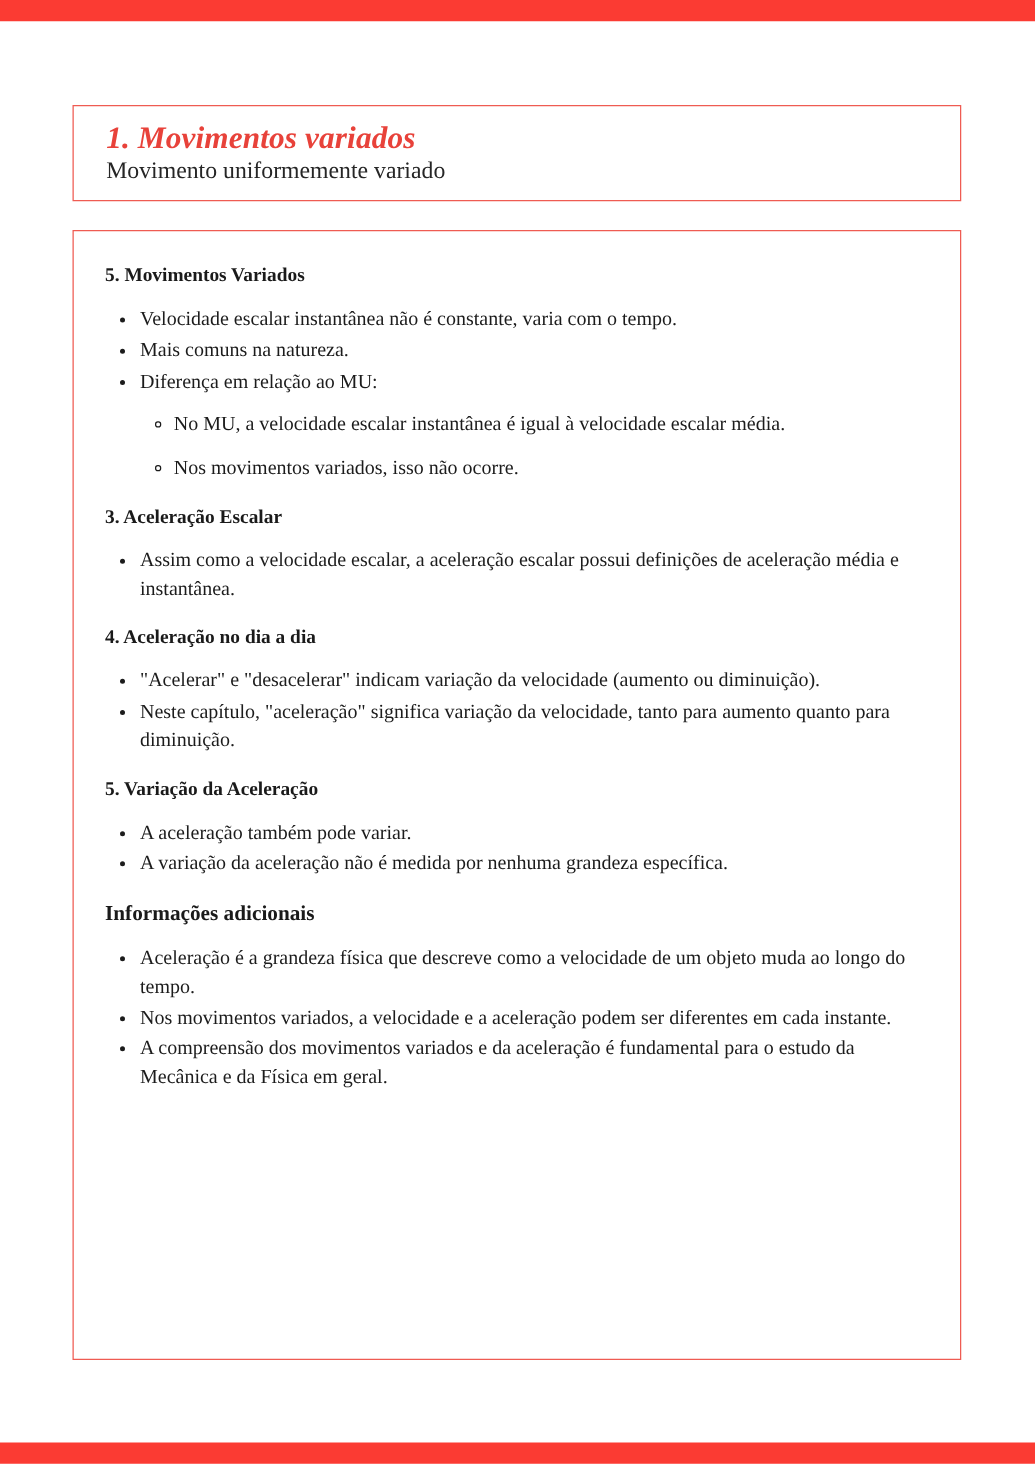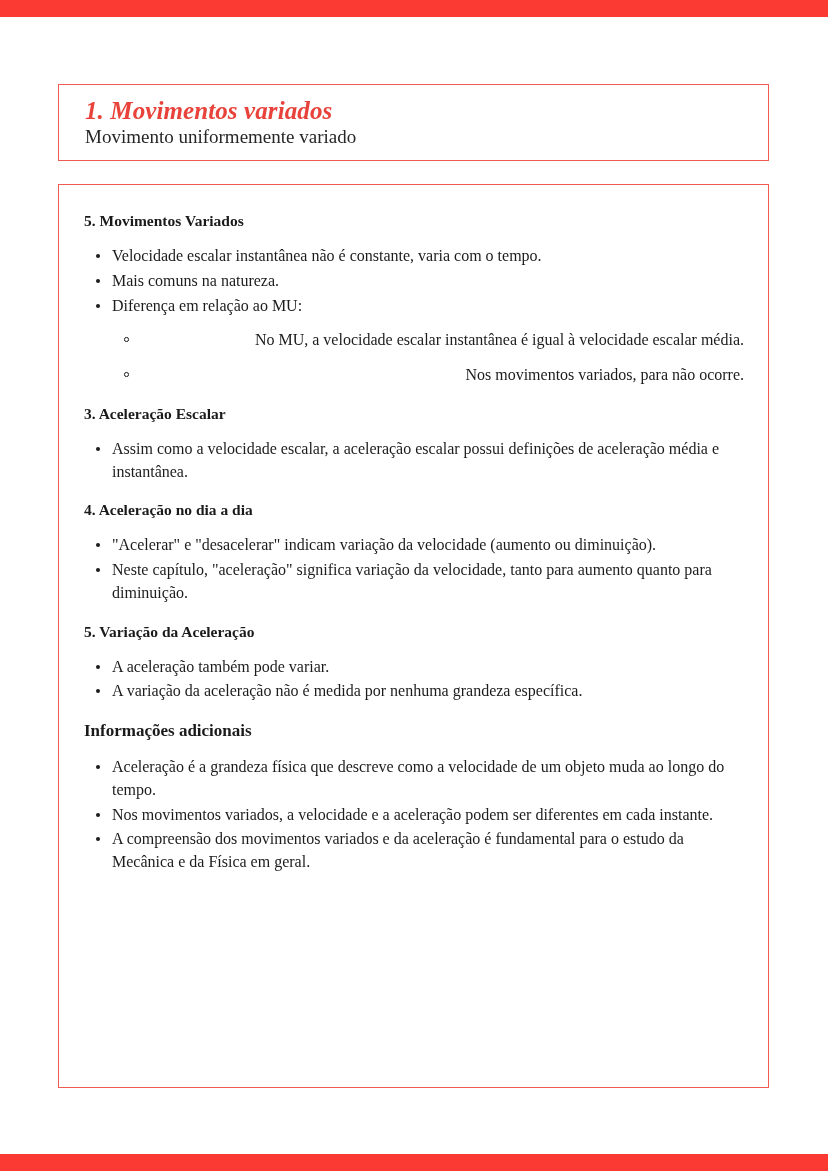--- a/index.html
+++ b/index.html
@@ -127,21 +127,20 @@
   }
 
   ul.sub-bullets > li {
     position: relative;
     padding-left: 27px;
     margin: 12px 0 2px 0;
     font-family: "Liberation Serif", "DejaVu Serif", serif;
     font-size: 16px;
     color: #1c1c1c;
     line-height: 1.42;
-    text-align: right;
   }
 
   ul.sub-bullets > li > .bullet-ring {
     position: absolute;
     left: 12px;
     top: 8px;
     width: 4.5px;
     height: 4.5px;
     border-radius: 50%;
     border: 1px solid #1c1c1c;
@@ -176,21 +175,21 @@
             </li>
             <li>
               <span class="bullet-dot"></span>
               <span class="li-text">Mais comuns na natureza.</span>
             </li>
             <li>
               <span class="bullet-dot"></span>
               <span class="li-text">Diferença em relação ao MU:</span>
               <ul class="sub-bullets">
                 <li><span class="bullet-ring"></span><span class="li-text">No MU, a velocidade escalar instantânea é igual à velocidade escalar média.</span></li>
-                <li><span class="bullet-ring"></span><span class="li-text">Nos movimentos variados, para não ocorre.</span></li>
+                <li><span class="bullet-ring"></span><span class="li-text">Nos movimentos variados, isso não ocorre.</span></li>
               </ul>
             </li>
           </ul>
         </div>
         <div class="section">
           <div class="section-heading">3. Aceleração Escalar</div>
           <ul class="bullets">
             <li>
               <span class="bullet-dot"></span>
               <span class="li-text">Assim como a velocidade escalar, a aceleração escalar possui definições de aceleração média e instantânea.</span>

